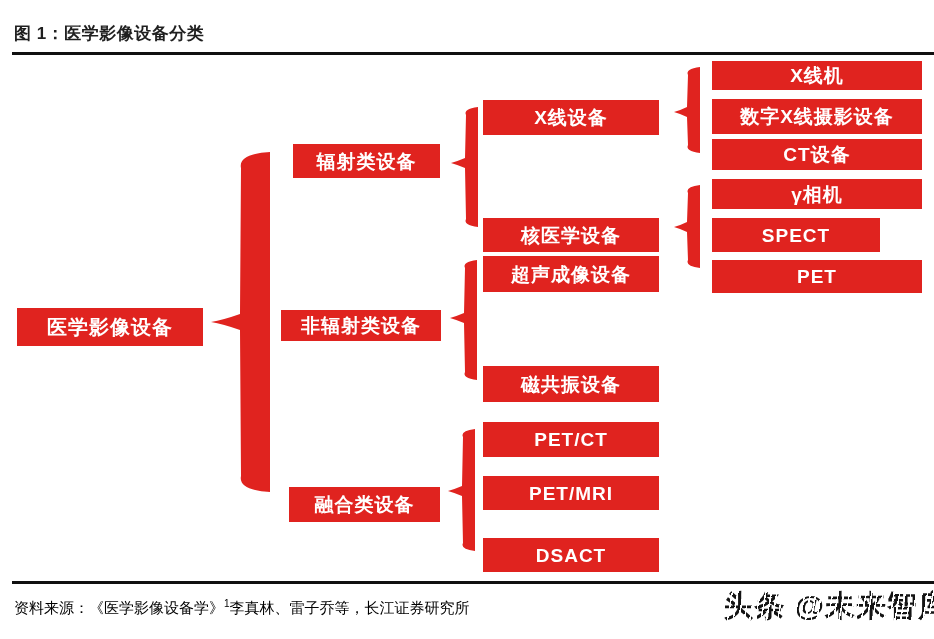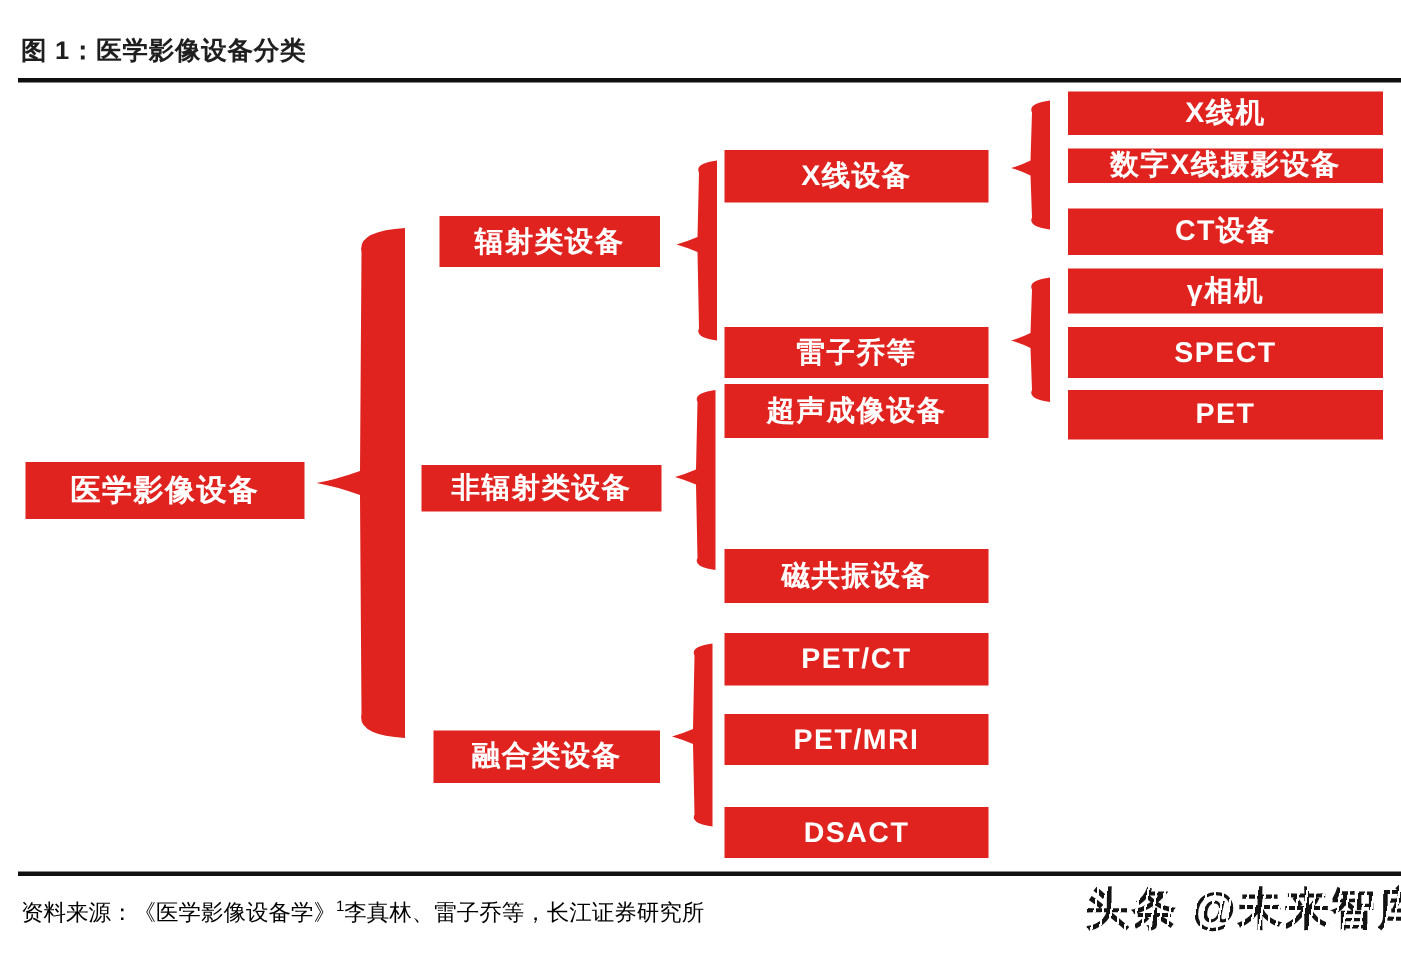--- a/index.html
+++ b/index.html
@@ -144,32 +144,32 @@
              Q 685 187, 700 185 Z" fill="#e0231f"></path>
   </svg>
 
   <div class="node root" style="left:17px; top:308px; width:186px; height:38px;">医学影像设备</div>
 
   <div class="node" style="left:293px; top:144px; width:147px; height:34px;">辐射类设备</div>
   <div class="node" style="left:281px; top:310px; width:160px; height:31px;">非辐射类设备</div>
   <div class="node" style="left:289px; top:475px; width:151px; height:35px;margin-top:12px;">融合类设备</div>
 
   <div class="node" style="left:483px; top:100px; width:176px; height:35px;">X线设备</div>
-  <div class="node" style="left:483px; top:218px; width:176px; height:34px;">雷子乔等</div>
+  <div class="node" style="left:483px; top:218px; width:176px; height:34px;">核医学设备</div>
   <div class="node" style="left:483px; top:256px; width:176px; height:36px;">超声成像设备</div>
   <div class="node" style="left:483px; top:366px; width:176px; height:36px;">磁共振设备</div>
   <div class="node" style="left:483px; top:422px; width:176px; height:35px;">PET/CT</div>
   <div class="node" style="left:483px; top:476px; width:176px; height:34px;">PET/MRI</div>
   <div class="node" style="left:483px; top:538px; width:176px; height:34px;">DSACT</div>
 
   <div class="node" style="left:712px; top:61px; width:210px; height:29px;">X线机</div>
-  <div class="node" style="left:712px; top:99px; width:210px; height:23px;">数字X线摄影设备</div>
+  <div class="node" style="left:712px; top:99px; width:210px; height:35px;">数字X线摄影设备</div>
   <div class="node" style="left:712px; top:139px; width:210px; height:31px;">CT设备</div>
   <div class="node" style="left:712px; top:179px; width:210px; height:30px;">γ相机</div>
-  <div class="node" style="left:712px; top:218px; width:210px; height:34px;">SPECT</div>
+  <div class="node" style="left:712px; top:218px; width:168px; height:34px;">SPECT</div>
   <div class="node" style="left:712px; top:260px; width:210px; height:33px;">PET</div>
 
   <div class="rule rule-bottom" style="background: rgb(16, 16, 16);"></div>
   <div class="footer-source">
     <span>资料来源：《医学影像设备学》</span><sup>1</sup><span>李真林、雷子乔等，长江证券研究所</span>
   </div>
   <div class="watermark">头条 @未来智库</div>
 
 </div>
 

